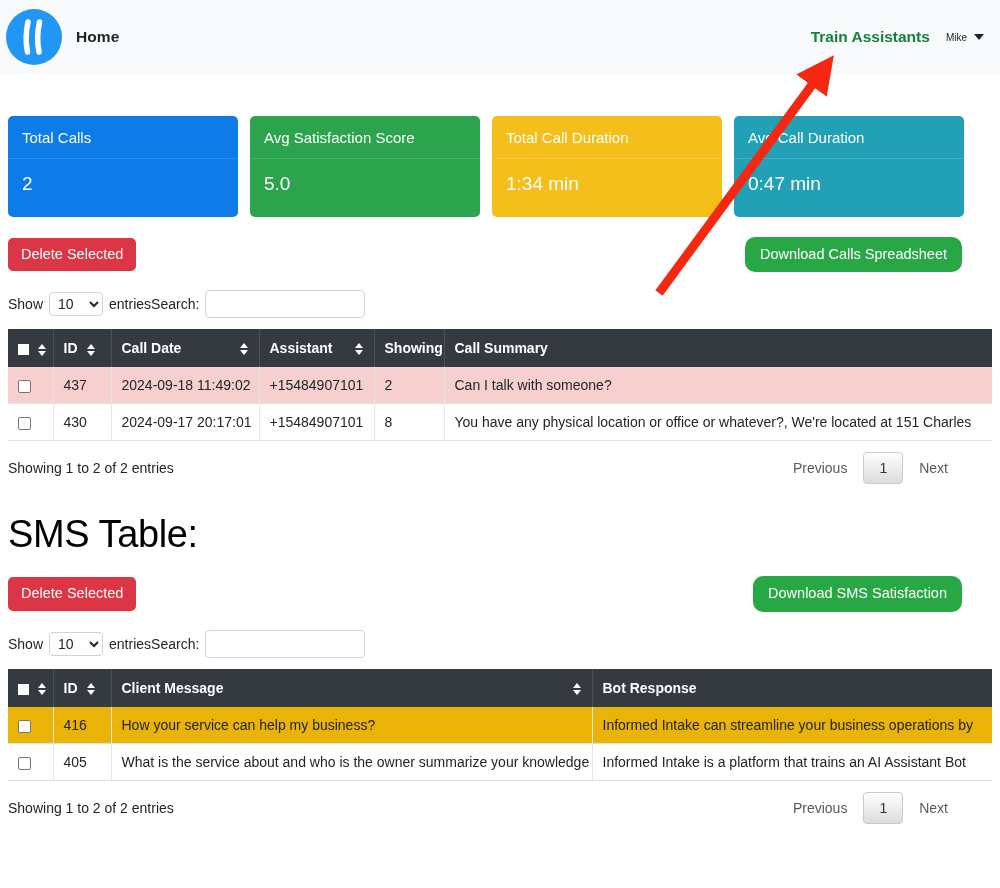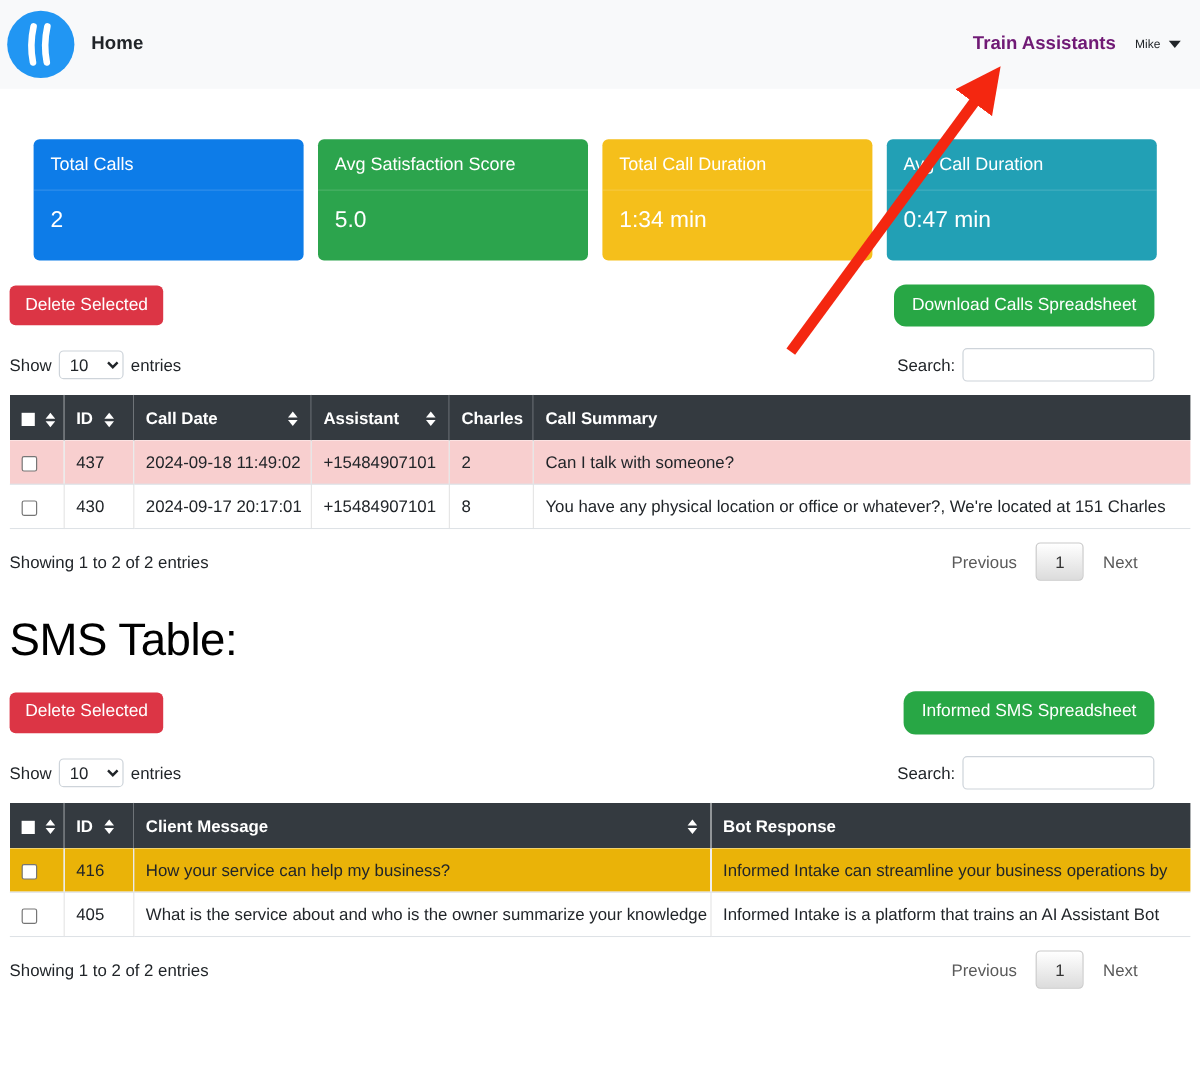--- a/index.html
+++ b/index.html
@@ -41,21 +41,21 @@
   }
   .nav-right {
     margin-left: auto;
     display: flex;
     align-items: center;
     gap: 16px;
   }
   .nav-train {
     font-weight: bold;
     font-size: 15.5px;
-    color: #701a75;
+    color: #15803d;
   }
   .nav-user {
     font-size: 10px;
     color: #212529;
     display: flex;
     align-items: center;
     gap: 7px;
   }
   .caret {
     width: 0; height: 0;
@@ -63,21 +63,20 @@
     border-right: 5px solid transparent;
     border-top: 6px solid #212529;
     display: inline-block;
   }
 
   
   .cards {
     display: flex;
     gap: 12px;
     padding: 42px 36px 0 8px;
-    margin-left: 20px;
   }
   .card {
     flex: 1 1 0;
     border-radius: 5px;
     overflow: hidden;
     color: #ffffff;
     min-width: 0;
   }
   .card-head {
     padding: 13px 14px 12px 14px;
@@ -122,21 +121,21 @@
     padding: 8px 13px;
     cursor: pointer;
     line-height: 1.2;
   }
   .btn-danger { background: #dc3545; }
   .btn-success { background: #28a745; padding: 9px 15px; margin-right: 30px; border-radius: 10px; }
 
   .table-controls {
     display: flex;
     align-items: center;
-    justify-content: space-between;
+    justify-content: flex-start;
     margin-top: 18px;
   }
   .show-entries {
     display: flex;
     align-items: center;
     gap: 6px;
     font-size: 14px;
     color: #212529;
   }
   .show-entries select {
@@ -362,21 +361,21 @@
             <span>Call Date</span>
           </th>
           <th class="sort-right">
             <span class="sortico">
                 <span class="up"></span>
                 <span class="dn"></span>
               </span>
             <span>Assistant</span>
           </th>
           <th>
-            <span>Charles</span>
+            <span>Showing</span>
             <span class="sortico"><span class="up"></span><span class="dn"></span></span>
           </th>
           <th>
             <span>Call Summary</span>
           </th>
         </tr>
       </thead>
       <tbody>
         <tr class="row-alert">
           <td><span class="cell-chk"></span></td>
@@ -406,21 +405,21 @@
       <button class="pg-btn">Next</button>
     </span>
   </div>
 </div>
 
 <div class="section">
   <h1 class="section-title">SMS Table:</h1>
 
   <div class="btn-row">
     <button class="btn btn-danger">Delete Selected</button>
-    <button class="btn btn-success">Informed SMS Spreadsheet</button>
+    <button class="btn btn-success">Download SMS Satisfaction</button>
   </div>
 
   <div class="table-controls">
     <label class="show-entries">
       <span>Show</span>
       <select>
         <option selected="">10</option><option>25</option><option>50</option><option>100</option>
       </select>
       <span>entries</span>
     </label>

